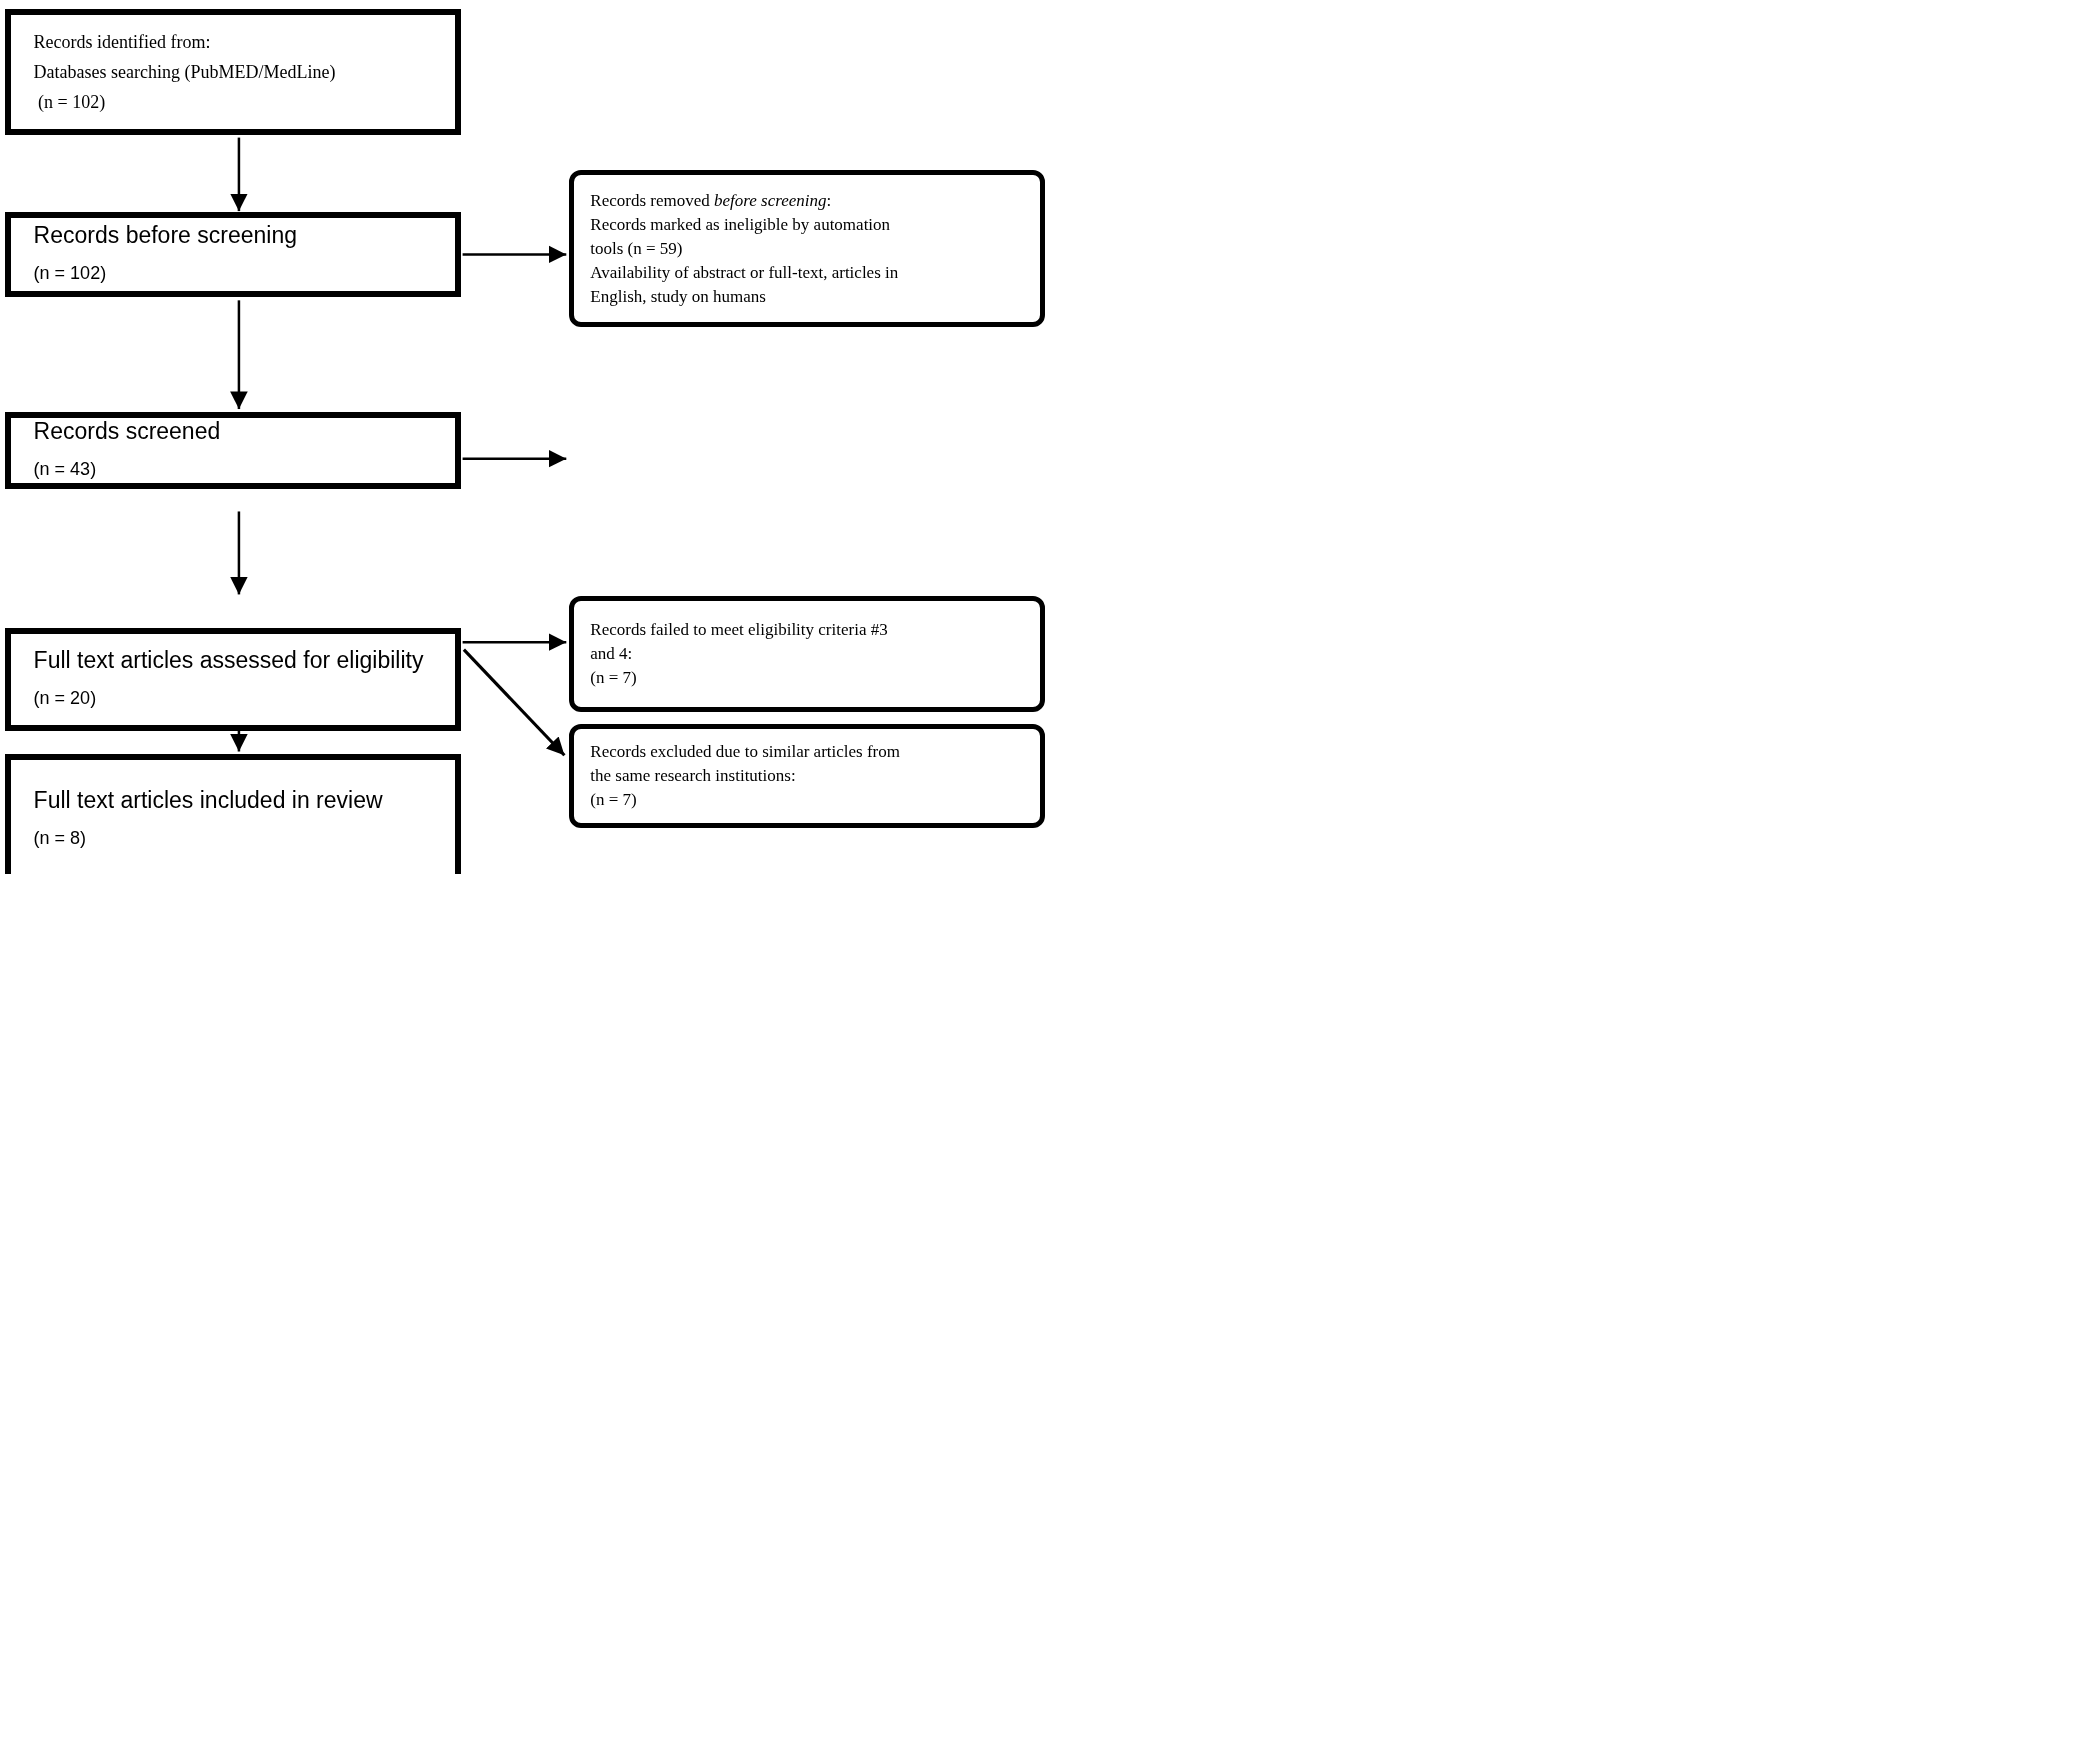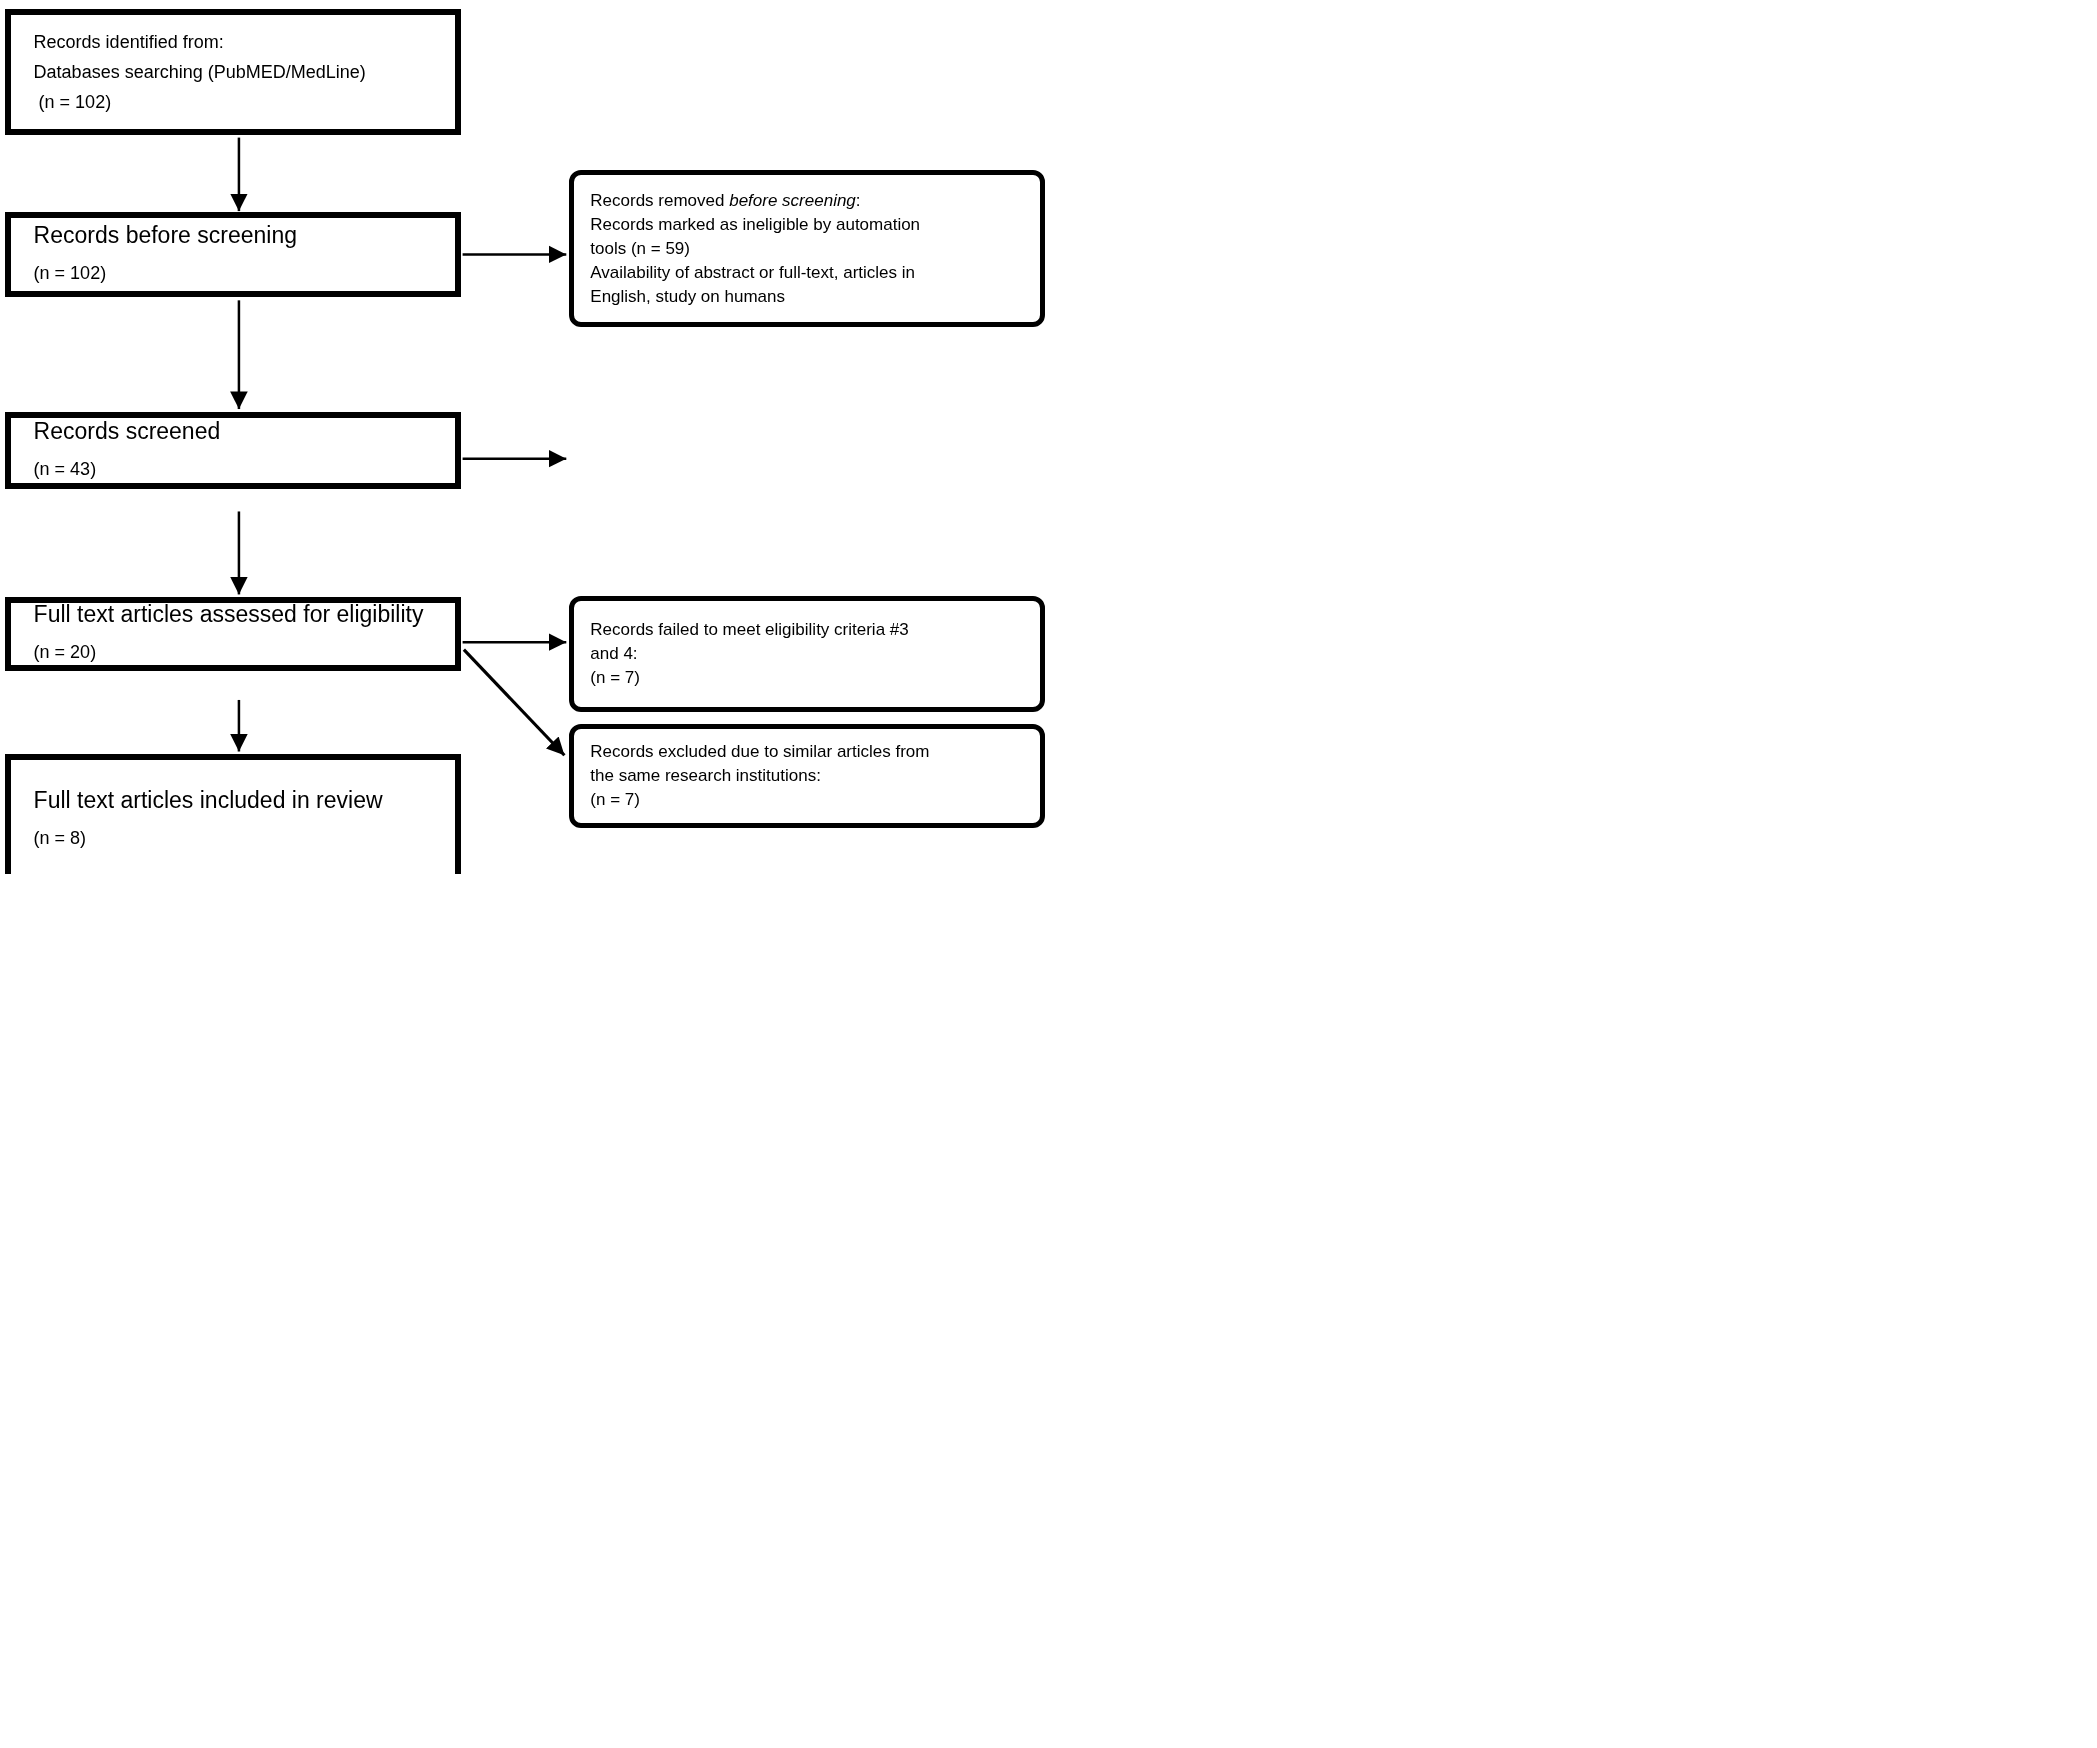--- a/index.html
+++ b/index.html
@@ -43,20 +43,21 @@
     left: 569px;
     width: 476px;
     border-width: 5px;
     padding: 3.8px 6.3px 3.8px 16.3px;
     border-radius: 12px;
   }
   .multiline {
     white-space: pre-line;
     font-size: 17px;
     line-height: 24px;
+    font-family: Liberation Serif, serif;
   }
   .left .multiline {
     font-size: 18px;
     line-height: 30px;
   }
   .box-label {
     font-size: 23px;
     line-height: 21.4px;
   }
   .box-count {
@@ -98,21 +99,21 @@
   <div class="box left" style="top:212px;height:85px">
     <div class="box-label">Records before screening</div>
     <div class="box-count">(n = 102)</div>
   </div>
 
   <div class="box left" style="top:412px;height:77px">
     <div class="box-label">Records screened</div>
     <div class="box-count">(n = 43)</div>
   </div>
 
-  <div class="box left" style="top:597px;height:74px">
+  <div class="box left" style="top:628px;height:103px">
     <div class="box-label">Full text articles assessed for eligibility</div>
     <div class="box-count">(n = 20)</div>
   </div>
 
   <div class="box left" style="top:754px;height:132px">
     <div class="box-label">Full text articles included in review</div>
     <div class="box-count">(n = 8)</div>
   </div>
 
   <div class="box right" style="top:170px;height:157px">

